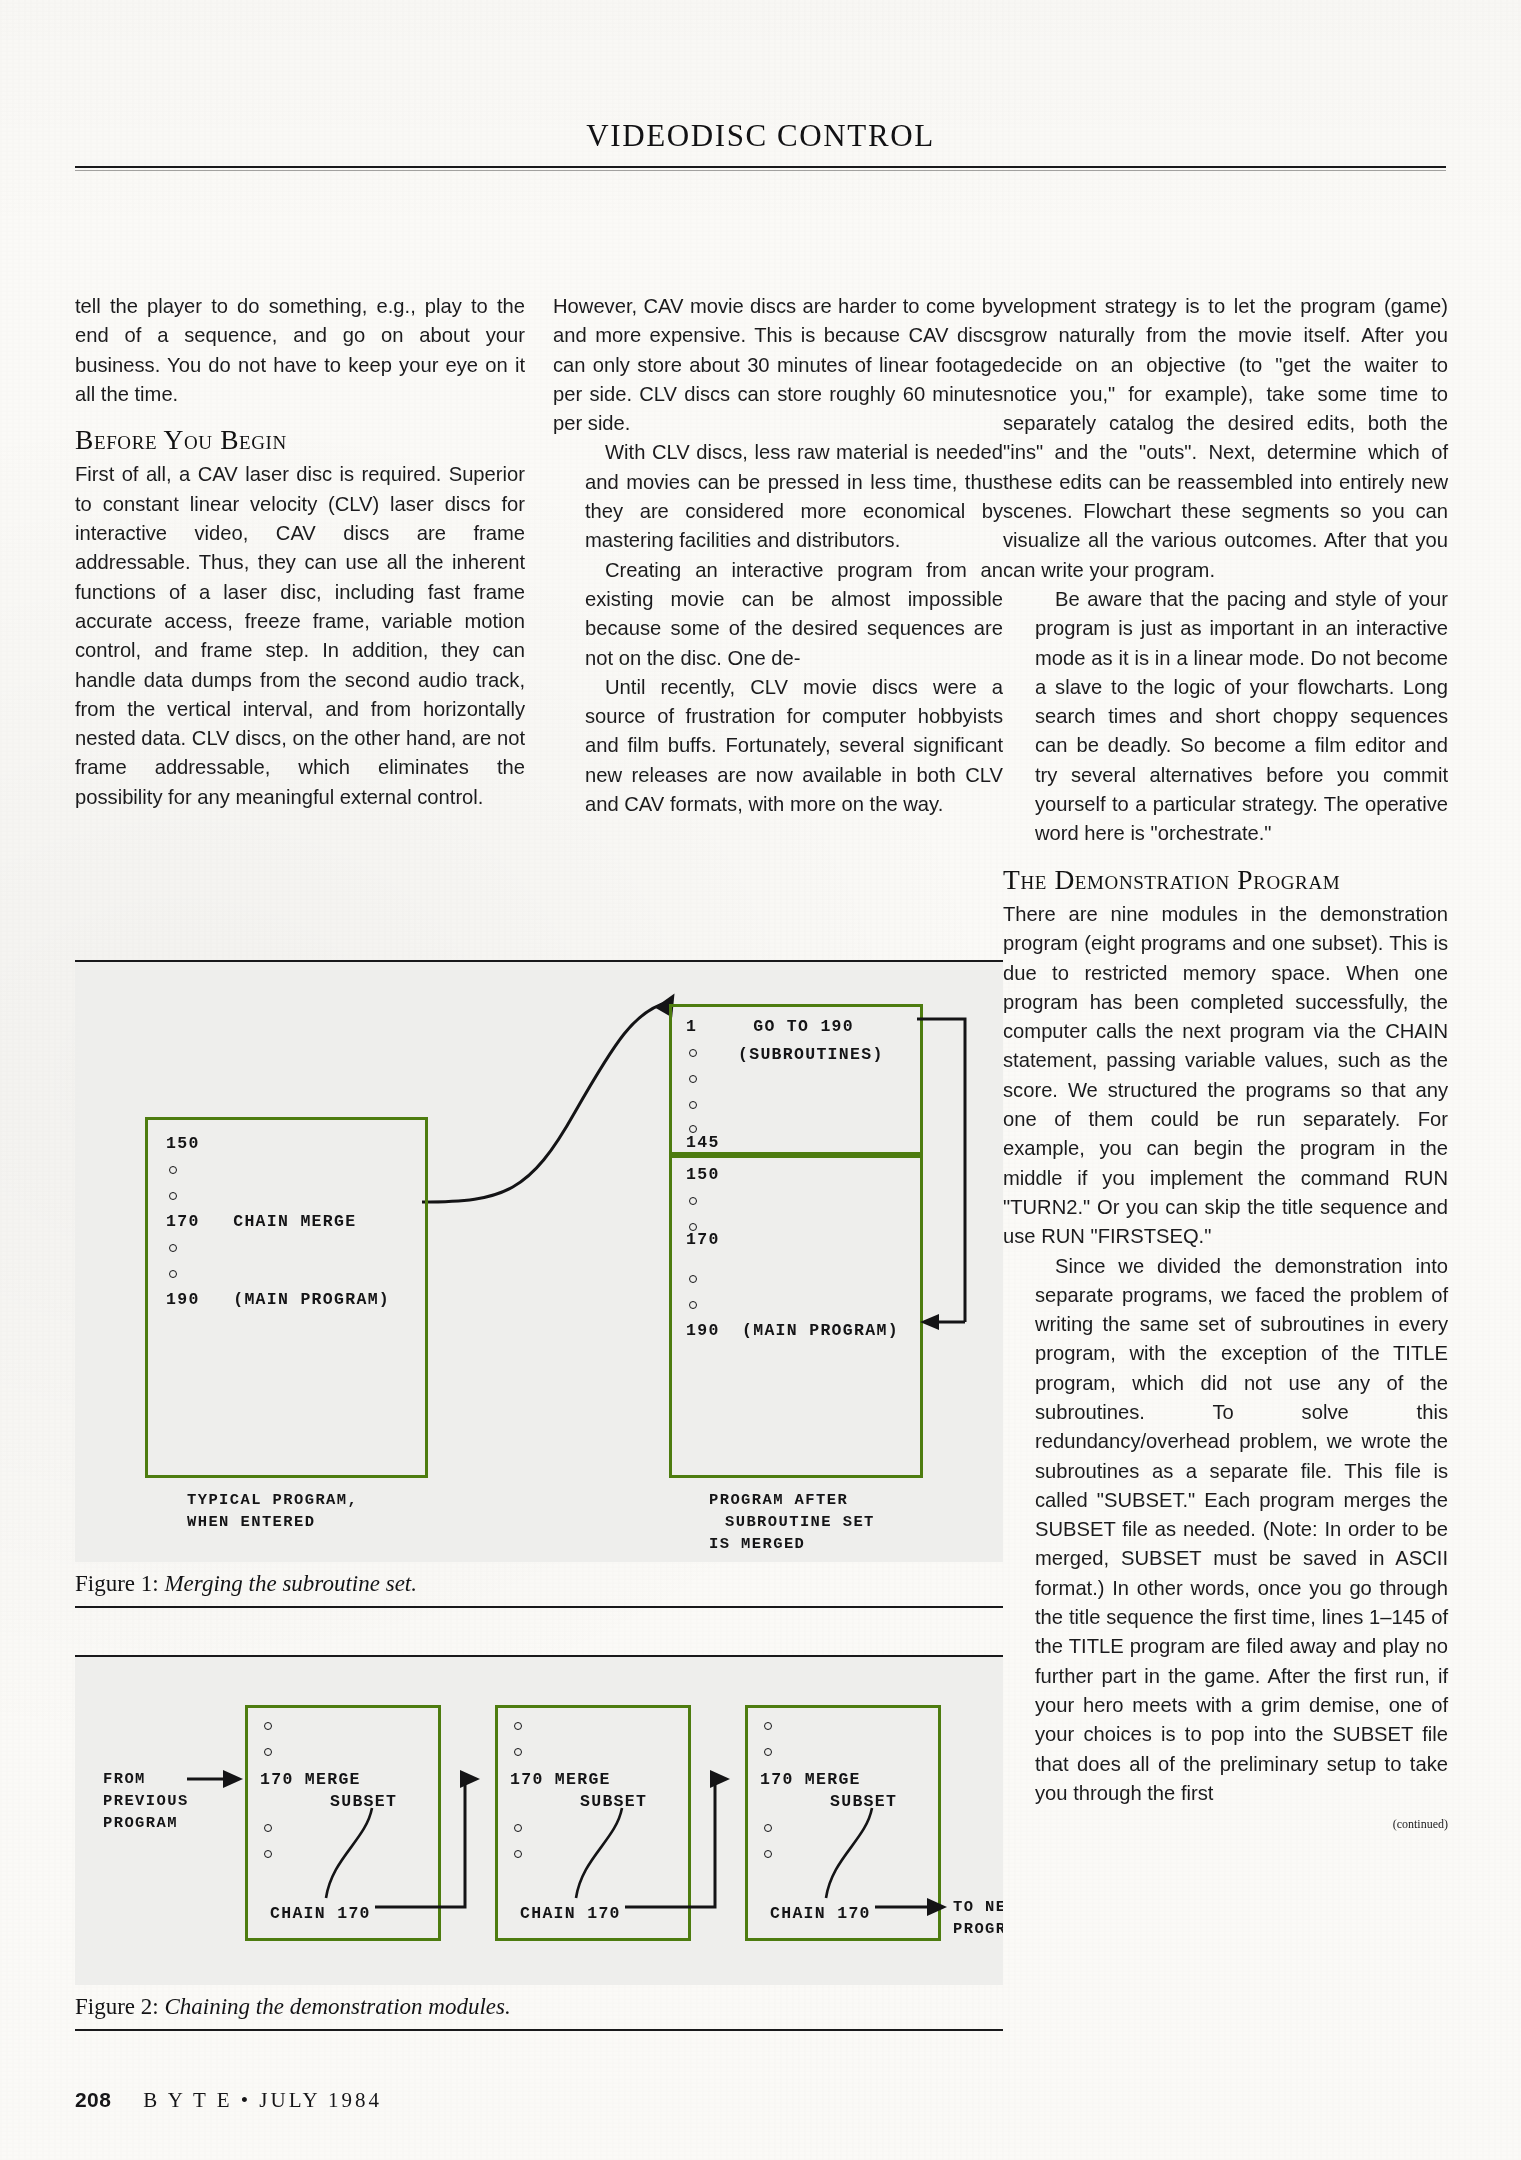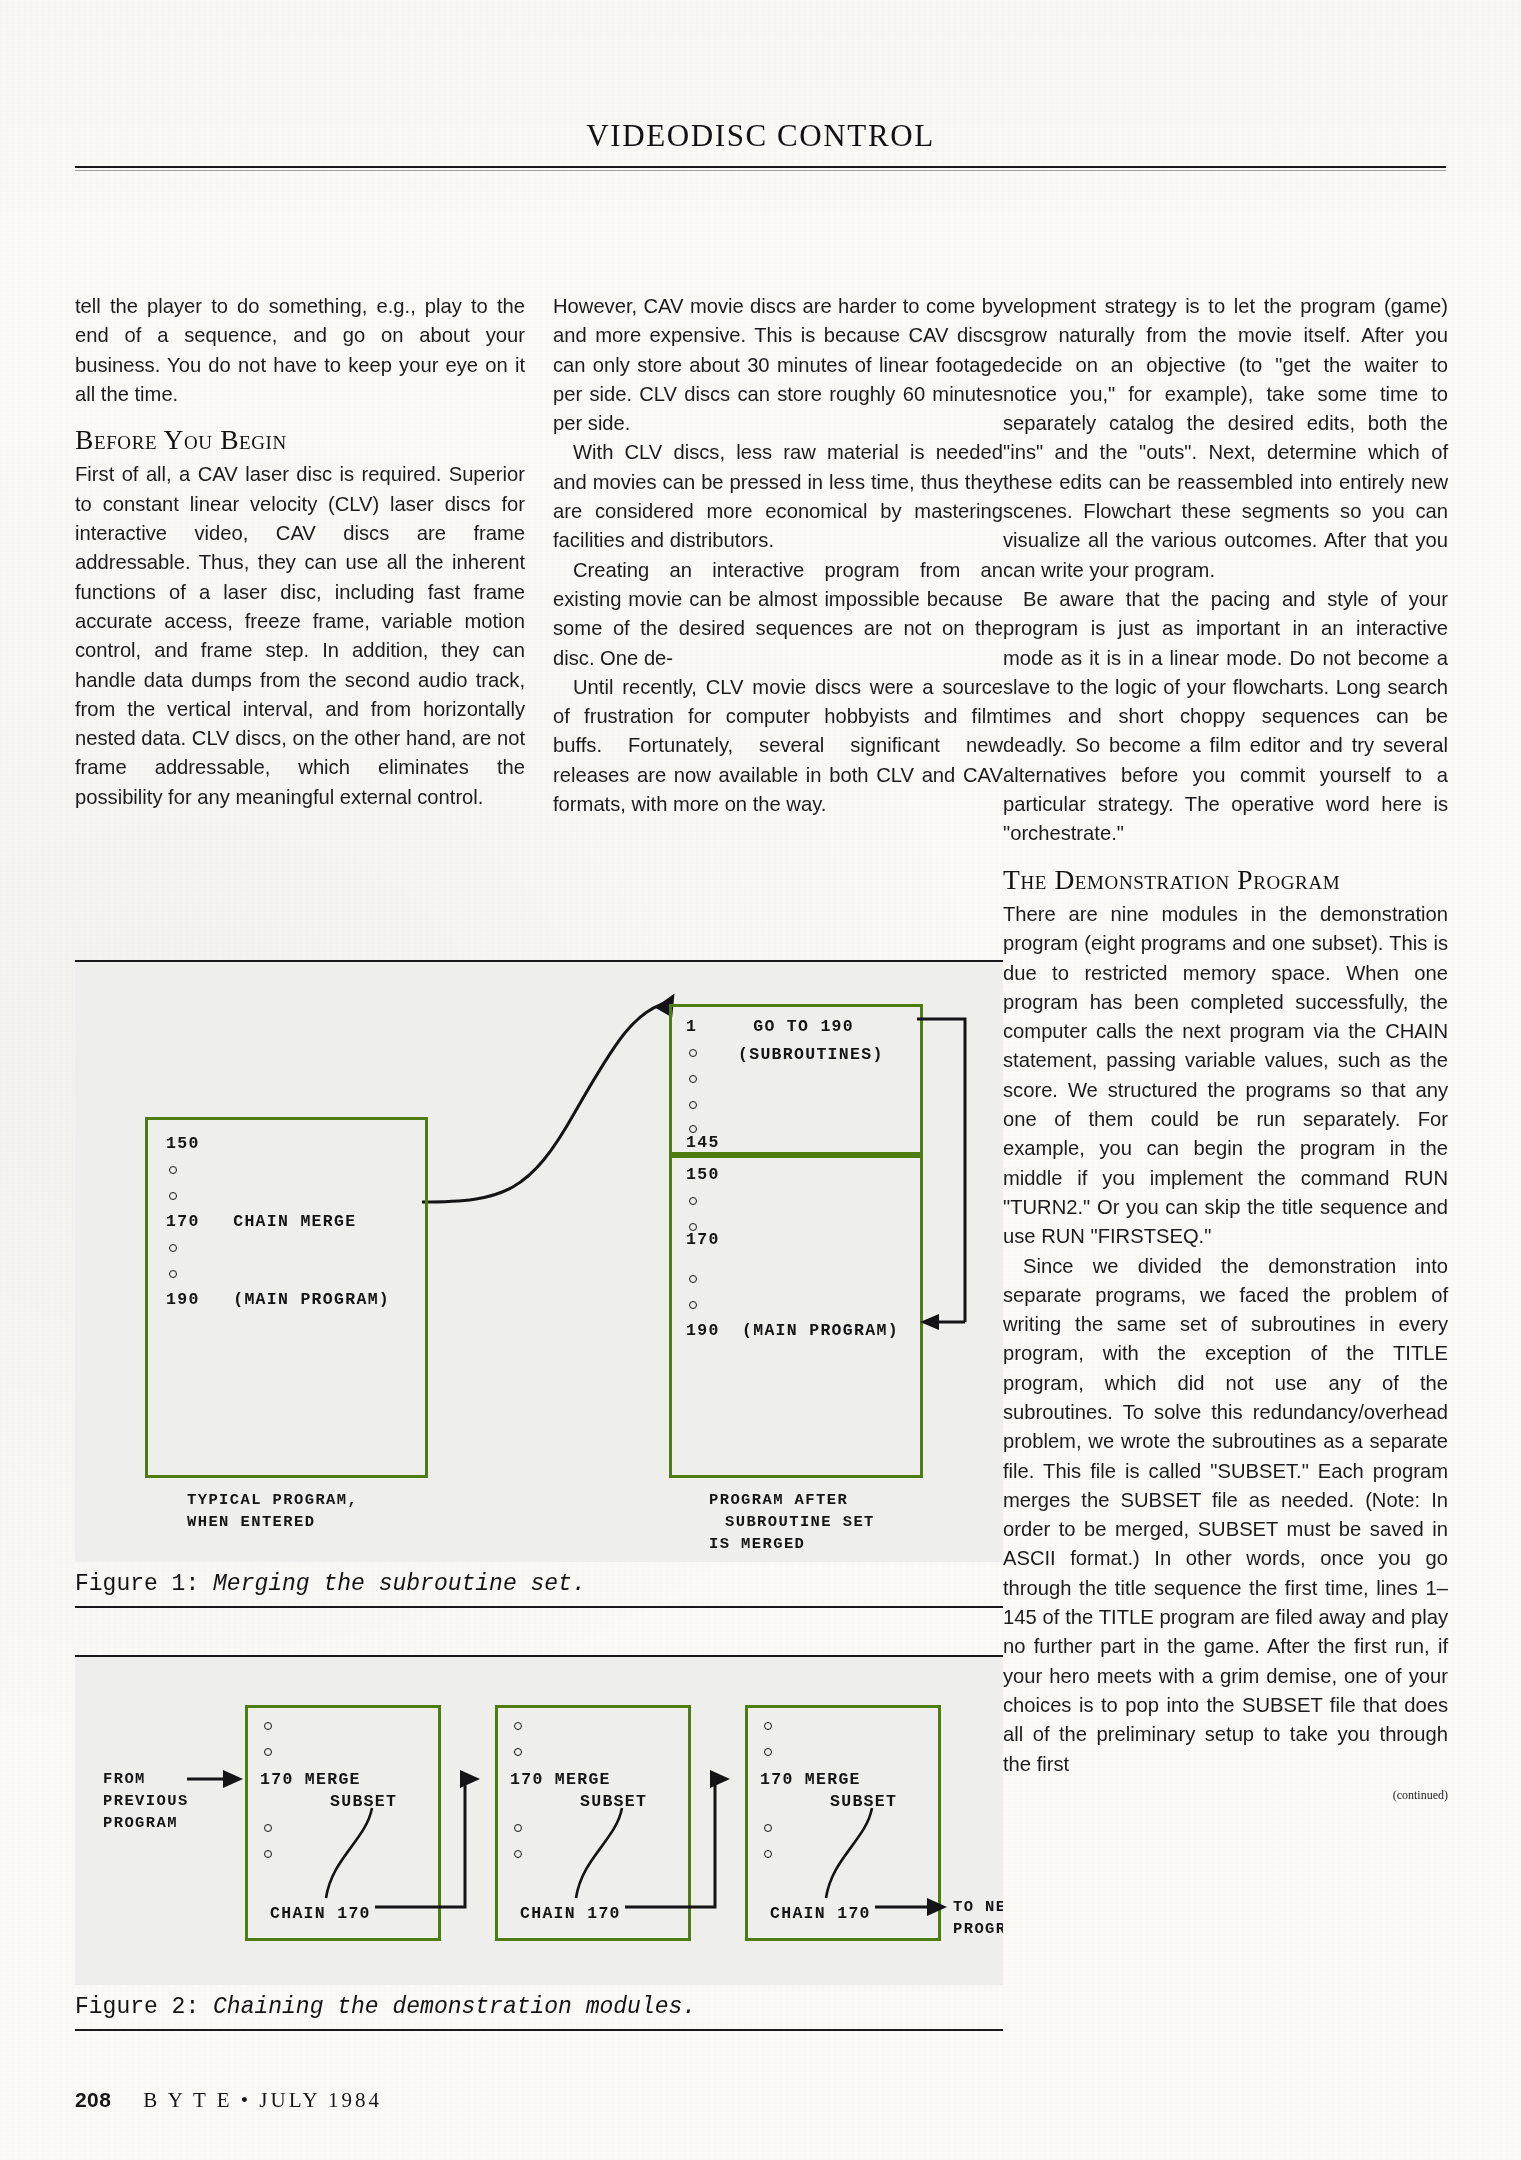--- a/index.html
+++ b/index.html
@@ -45,21 +45,21 @@
   
   .col{
     position:absolute;
     font-size:20.2px;
     line-height:29.3px;
     text-align:justify;
     -webkit-hyphens:none;hyphens:none;
     color:#1b1b1d;
   }
   .col p{margin:0;text-indent:0;}
-  .col p+p{text-indent:20px;}
+  .col p+p{text-indent:20px;margin-left:32px;}
   .col1{left:75px;top:292px;width:450px;}
   .col2{left:553px;top:292px;width:450px;}
   .col3{left:1003px;top:292px;width:445px;}
 
   h2.sub{
     font-family:"Liberation Serif", serif;
     font-weight:400;
     font-size:27.5px;
     letter-spacing:.6px;
     margin:16px 0 6px 0;
@@ -75,21 +75,21 @@
 
   
   .figwrap{position:absolute;}
   .figbox{
     background:#eeeeec;
     position:relative;
     border-top:2.4px solid #19191b;
     overflow:hidden;
   }
   .figcap{
-    font-family:Liberation Mono, monospace;
+    font-family:Liberation Serif, serif;
     font-size:23px;
     padding-top:9px;
     color:#131315;
   }
   .figcap .lbl{font-style:normal;}
   .figcap .txt{font-style:italic;}
   .caprule{border-top:2.4px solid #19191b;margin-top:9px;}
 
   
   .pbox{

